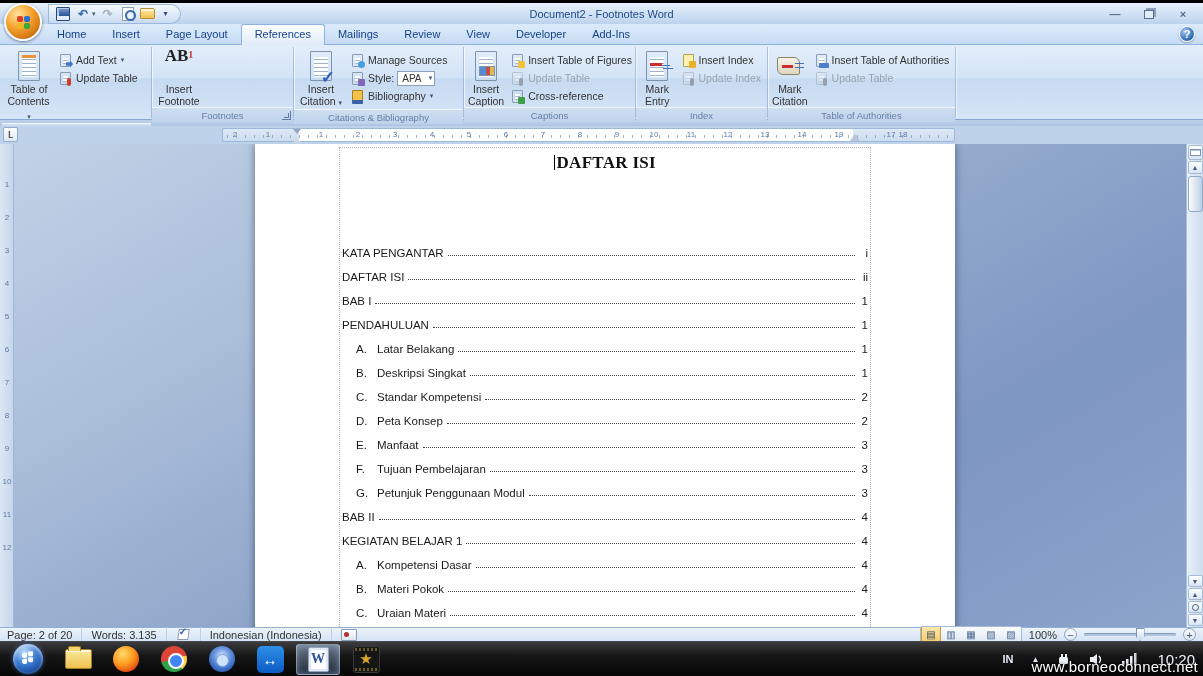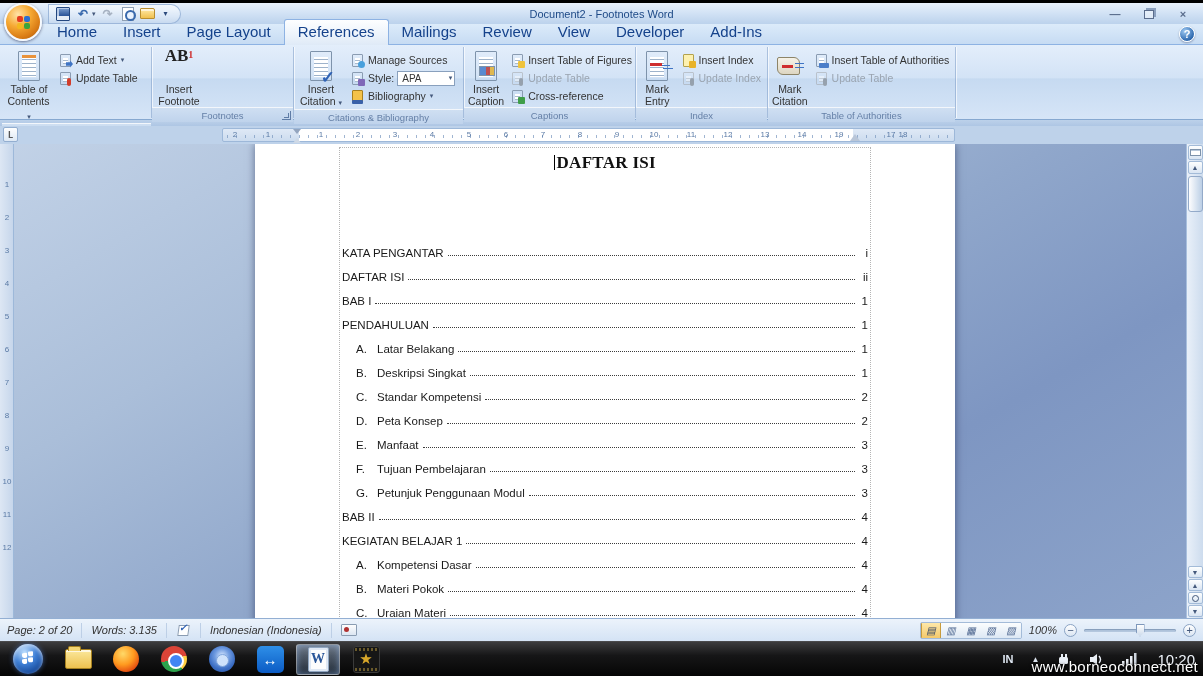--- a/index.html
+++ b/index.html
@@ -44,21 +44,21 @@
     color:#1e4a87; pointer-events:none; }
   .win-controls { position:absolute; right:8px; top:4px; display:flex; gap:10px; z-index:5; }
   .wc { width:24px; height:14px; display:flex; align-items:center; justify-content:center;
     color:#5a6c8c; font-size:11px; font-weight:bold; }
   .wc-restore::before { content:""; width:8px; height:7px; border:1px solid #5a6c8c;
     box-shadow:2px -2px 0 -0px #8ba0bf; background:rgba(255,255,255,.4); }
 
   
   .tabrow { height:21px; background:linear-gradient(#dcebfa,#c6dbf3); border-bottom:1px solid #8db2e3;
     display:flex; align-items:flex-end; padding-left:44px; position:relative; }
-  .tab { padding:3px 13px 4px; font-size:15px; color:#15428b; white-space:nowrap; }
+  .tab { padding:3px 13px 4px; font-size:11px; color:#15428b; white-space:nowrap; }
   .tab.active { background:linear-gradient(#fdfeff,#ecf3fb 60%,#dfeaf7); border:1px solid #8db2e3;
     border-bottom:none; border-radius:3px 3px 0 0; margin-bottom:-1px; padding-bottom:5px; }
   .help-btn { position:absolute; right:8px; top:2px; width:16px; height:16px; border-radius:50%;
     background:radial-gradient(circle at 35% 30%, #9ec9f2, #2f6ab0 70%); color:#fff;
     font-size:11px; font-weight:bold; display:flex; align-items:center; justify-content:center;
     border:1px solid #fff; box-shadow:0 1px 2px rgba(0,0,40,.3); }
 
   
   .ribbon { height:75px; background:linear-gradient(#e3eefb,#d3e3f6 44%,#c6daf1 46%,#d6e5f7);
     border-bottom:1px solid #86a8d0; position:relative; }
@@ -121,21 +121,21 @@
     background:#cf2e2e; box-shadow:12px 4px 0 -1px #3f74c4, 9px 1px 0 -1px #3f74c4; }
   .bic-ab { display:flex; align-items:flex-start; justify-content:center;
     font-family:"Liberation Serif", serif; font-weight:bold; font-size:17px; color:#222; }
   .bic-ab i { font-style:normal; font-size:10px; color:#cf2e2e; line-height:10px; }
   .bic-mc::before { content:""; position:absolute; left:3px; top:7px; right:6px; bottom:7px;
     background:linear-gradient(#f5f2e8,#ddd6c2); border:1px solid #8d8468; border-radius:2px 6px 2px 6px; }
   .bic-mc::after { content:""; position:absolute; left:8px; top:15px; width:11px; height:3px;
     background:#cf2e2e; box-shadow:12px 1px 0 -1px #3f74c4, 12px -3px 0 -1px #3f74c4; }
 
   .stylerow { display:flex; align-items:center; gap:3px; height:18px; font-size:10.5px; color:#333; padding:0 3px; }
-  .styleselect { width:58px; height:15px; background:#fff; border:1px solid #89a0bd;
+  .styleselect { width:38px; height:15px; background:#fff; border:1px solid #89a0bd;
     display:flex; align-items:center; justify-content:space-between; padding:0 2px 0 4px;
     font-size:10px; }
   .styleselect .dd { margin:0; }
 
   
   .gapline { height:6px; background:linear-gradient(#bcd1ea,#aec6e4); }
   .rulerrow { height:18px; background:#bed2ea; position:relative; }
   .tabsel { position:absolute; left:3px; top:1px; width:15px; height:15px;
     background:linear-gradient(#fefefe,#dde8f4); border:1px solid #93aed0; border-radius:2px;
     font:bold 9px "DejaVu Sans Mono", monospace; color:#555; display:flex; align-items:center;
@@ -185,22 +185,22 @@
   .vs-ruler-toggle::before { content:""; width:9px; height:5px; background:#fff;
     border:1px solid #7e93ab; box-shadow:inset 0 1px 0 #b8c8da; }
   .vs-up { height:13px; font-size:7px; }
   .vs-thumb { position:absolute; left:1px; width:15px; top:32px; height:36px; border-radius:3px;
     background:linear-gradient(90deg,#fdfdfe,#cfdded 70%,#bccfe6); border:1px solid #93aac9; }
   .vs-bottom { position:absolute; bottom:0; left:0; right:0; display:flex; flex-direction:column; gap:1px; padding-bottom:1px; }
   .vs-bottom .vs-btn { height:12px; font-size:7px; margin-top:0; }
   .vs-dot::before { content:""; width:5px; height:5px; border-radius:50%; border:1px solid #44597c; }
 
   
-  .statusbar { height:23px; background:linear-gradient(#ecf3fb,#d4e3f5); border-top:1px solid #93afd3;
-    display:flex; align-items:center; font-size:11px; color:#333; padding:6px 7px; position:relative;font-style:italic; }
+  .statusbar { height:14px; background:linear-gradient(#ecf3fb,#d4e3f5); border-top:1px solid #93afd3;
+    display:flex; align-items:center; font-size:11px; color:#333; padding:6px 7px; position:relative; }
   .sb-item { padding:0 9px; border-right:1px solid #bdcfe6; height:15px; display:flex;
     align-items:center; gap:5px; white-space:nowrap; }
   .sb-item:first-child { padding-left:0; }
   .sb-proof { width:15px; height:13px; position:relative; }
   .sb-proof::before { content:""; position:absolute; inset:1px 2px; background:#fff;
     border:1px solid #8a9cb2; transform:skewX(-8deg); }
   .sb-proof::after { content:"✓"; position:absolute; left:3px; top:-2px; color:#2f62b5;
     font-size:10px; font-weight:bold; }
   .sb-macro { width:16px; height:12px; background:linear-gradient(#fdfdfd,#dce6f2);
     border:1px solid #8a9cb2; border-radius:1px; position:relative; }

